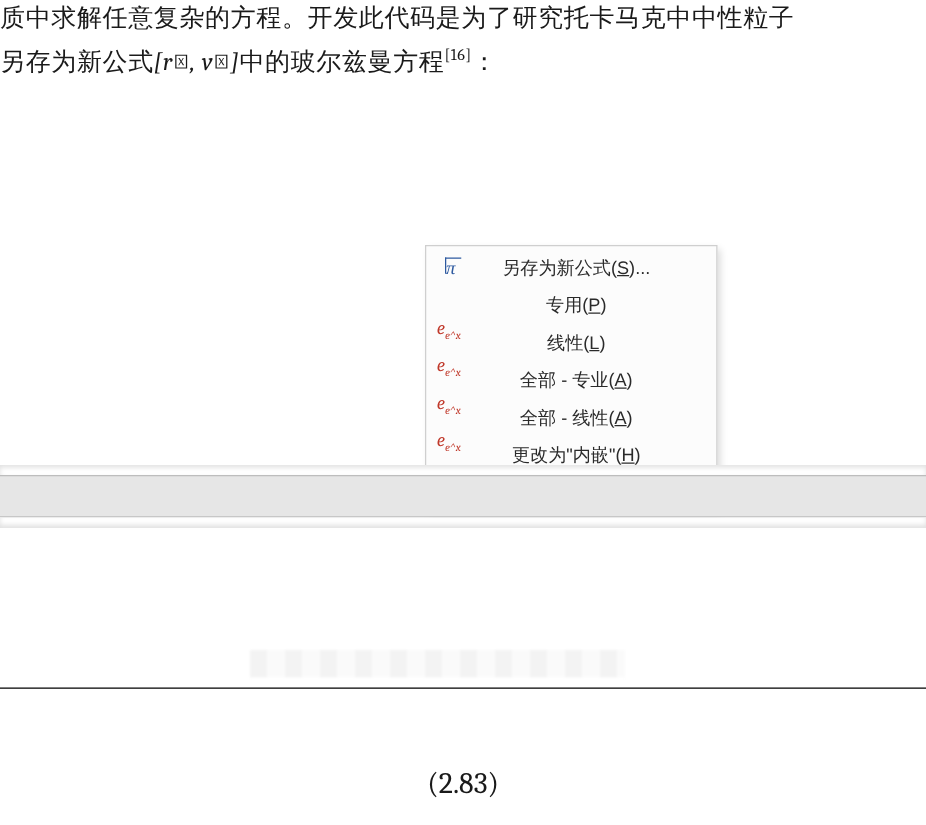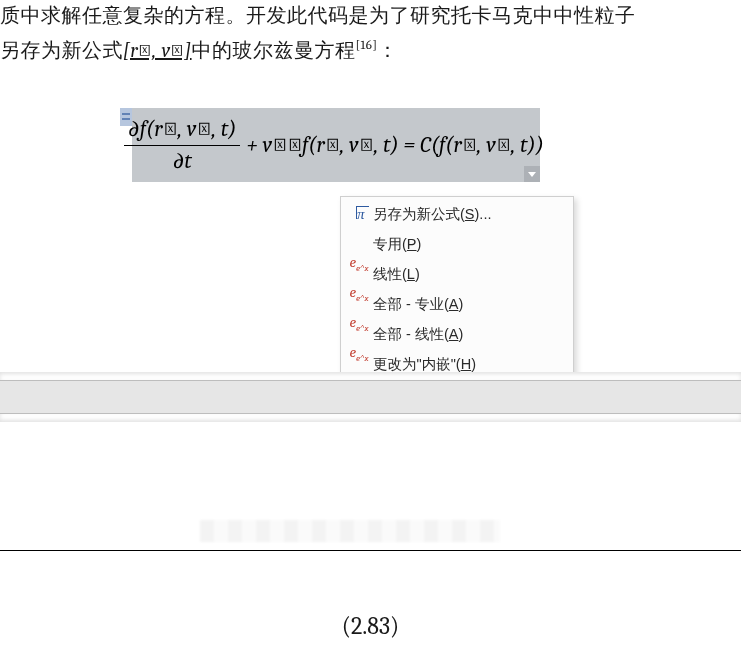--- a/index.html
+++ b/index.html
@@ -23,21 +23,20 @@
     left: 0;
     top: 0;
     width: 735px;
     font-size: 20px;
     line-height: 30px;
     letter-spacing: 0.5px;
   }
   .para .ref-bracket {
     font-family: "Cambria", "Times New Roman", serif;
     font-style: italic;
-    text-decoration: underline;
   }
   .para sup {
     font-size: 13px;
     vertical-align: super;
     font-family: "Cambria", serif;
   }
   
   .eq-wrap {
     position: absolute;
     left: 120px;
@@ -139,20 +138,21 @@
     width: 28px;
     height: 24px;
     display: flex;
     align-items: center;
     justify-content: center;
     flex: 0 0 28px;
   }
   .menu-item .label {
     flex: 1 1 auto;
     white-space: nowrap;
+    text-align: center;
   }
   .menu-item .label u { text-decoration: underline; }
   .menu-item .sub {
     width: 14px;
     display: flex;
     align-items: center;
     justify-content: center;
   }
   .pi-icon {
     font-family: "Cambria", serif;
@@ -230,38 +230,20 @@
 </head>
 <body>
 
 <div class="doc">
 
   <div class="para">
     <span>质中求解任意复杂的方程。开发此代码是为了研究托卡马克中中性粒子</span><br>
     <span>另存为新公式</span><span class="ref-bracket">[r⃗, v⃗]</span><span>中的玻尔兹曼方程</span><sup>[16]</sup><span>：</span>
   </div>
 
-  <div class="eq-wrap">
-    <div class="eq-handle"></div>
-    <div class="eq-box">
-      <div class="eq-math">
-        <span class="frac">
-          <span class="num">∂f(r⃗, v⃗, t)</span>
-          <span class="bar"></span>
-          <span class="den">∂t</span>
-        </span>
-        <span style="margin-left:4px">+ v⃗∇f(r⃗, v⃗, t) = C(f(r⃗, v⃗, t))</span>
-      </div>
-    </div>
-    <div class="eq-dd">
-      <svg width="10" height="10" viewBox="0 0 10 10">
-        <polygon points="1,3 9,3 5,8" fill="#ffffff"></polygon>
-      </svg>
-    </div>
-  </div>
 
   <div class="menu">
 
     <div class="menu-item">
       <span class="icon">
         <span class="pi-icon"><span class="pi-frame"></span>&nbsp;π</span>
       </span>
       <span class="label">
         <span>另存为新公式</span>(<u>S</u>)<span>...</span>
       </span>

